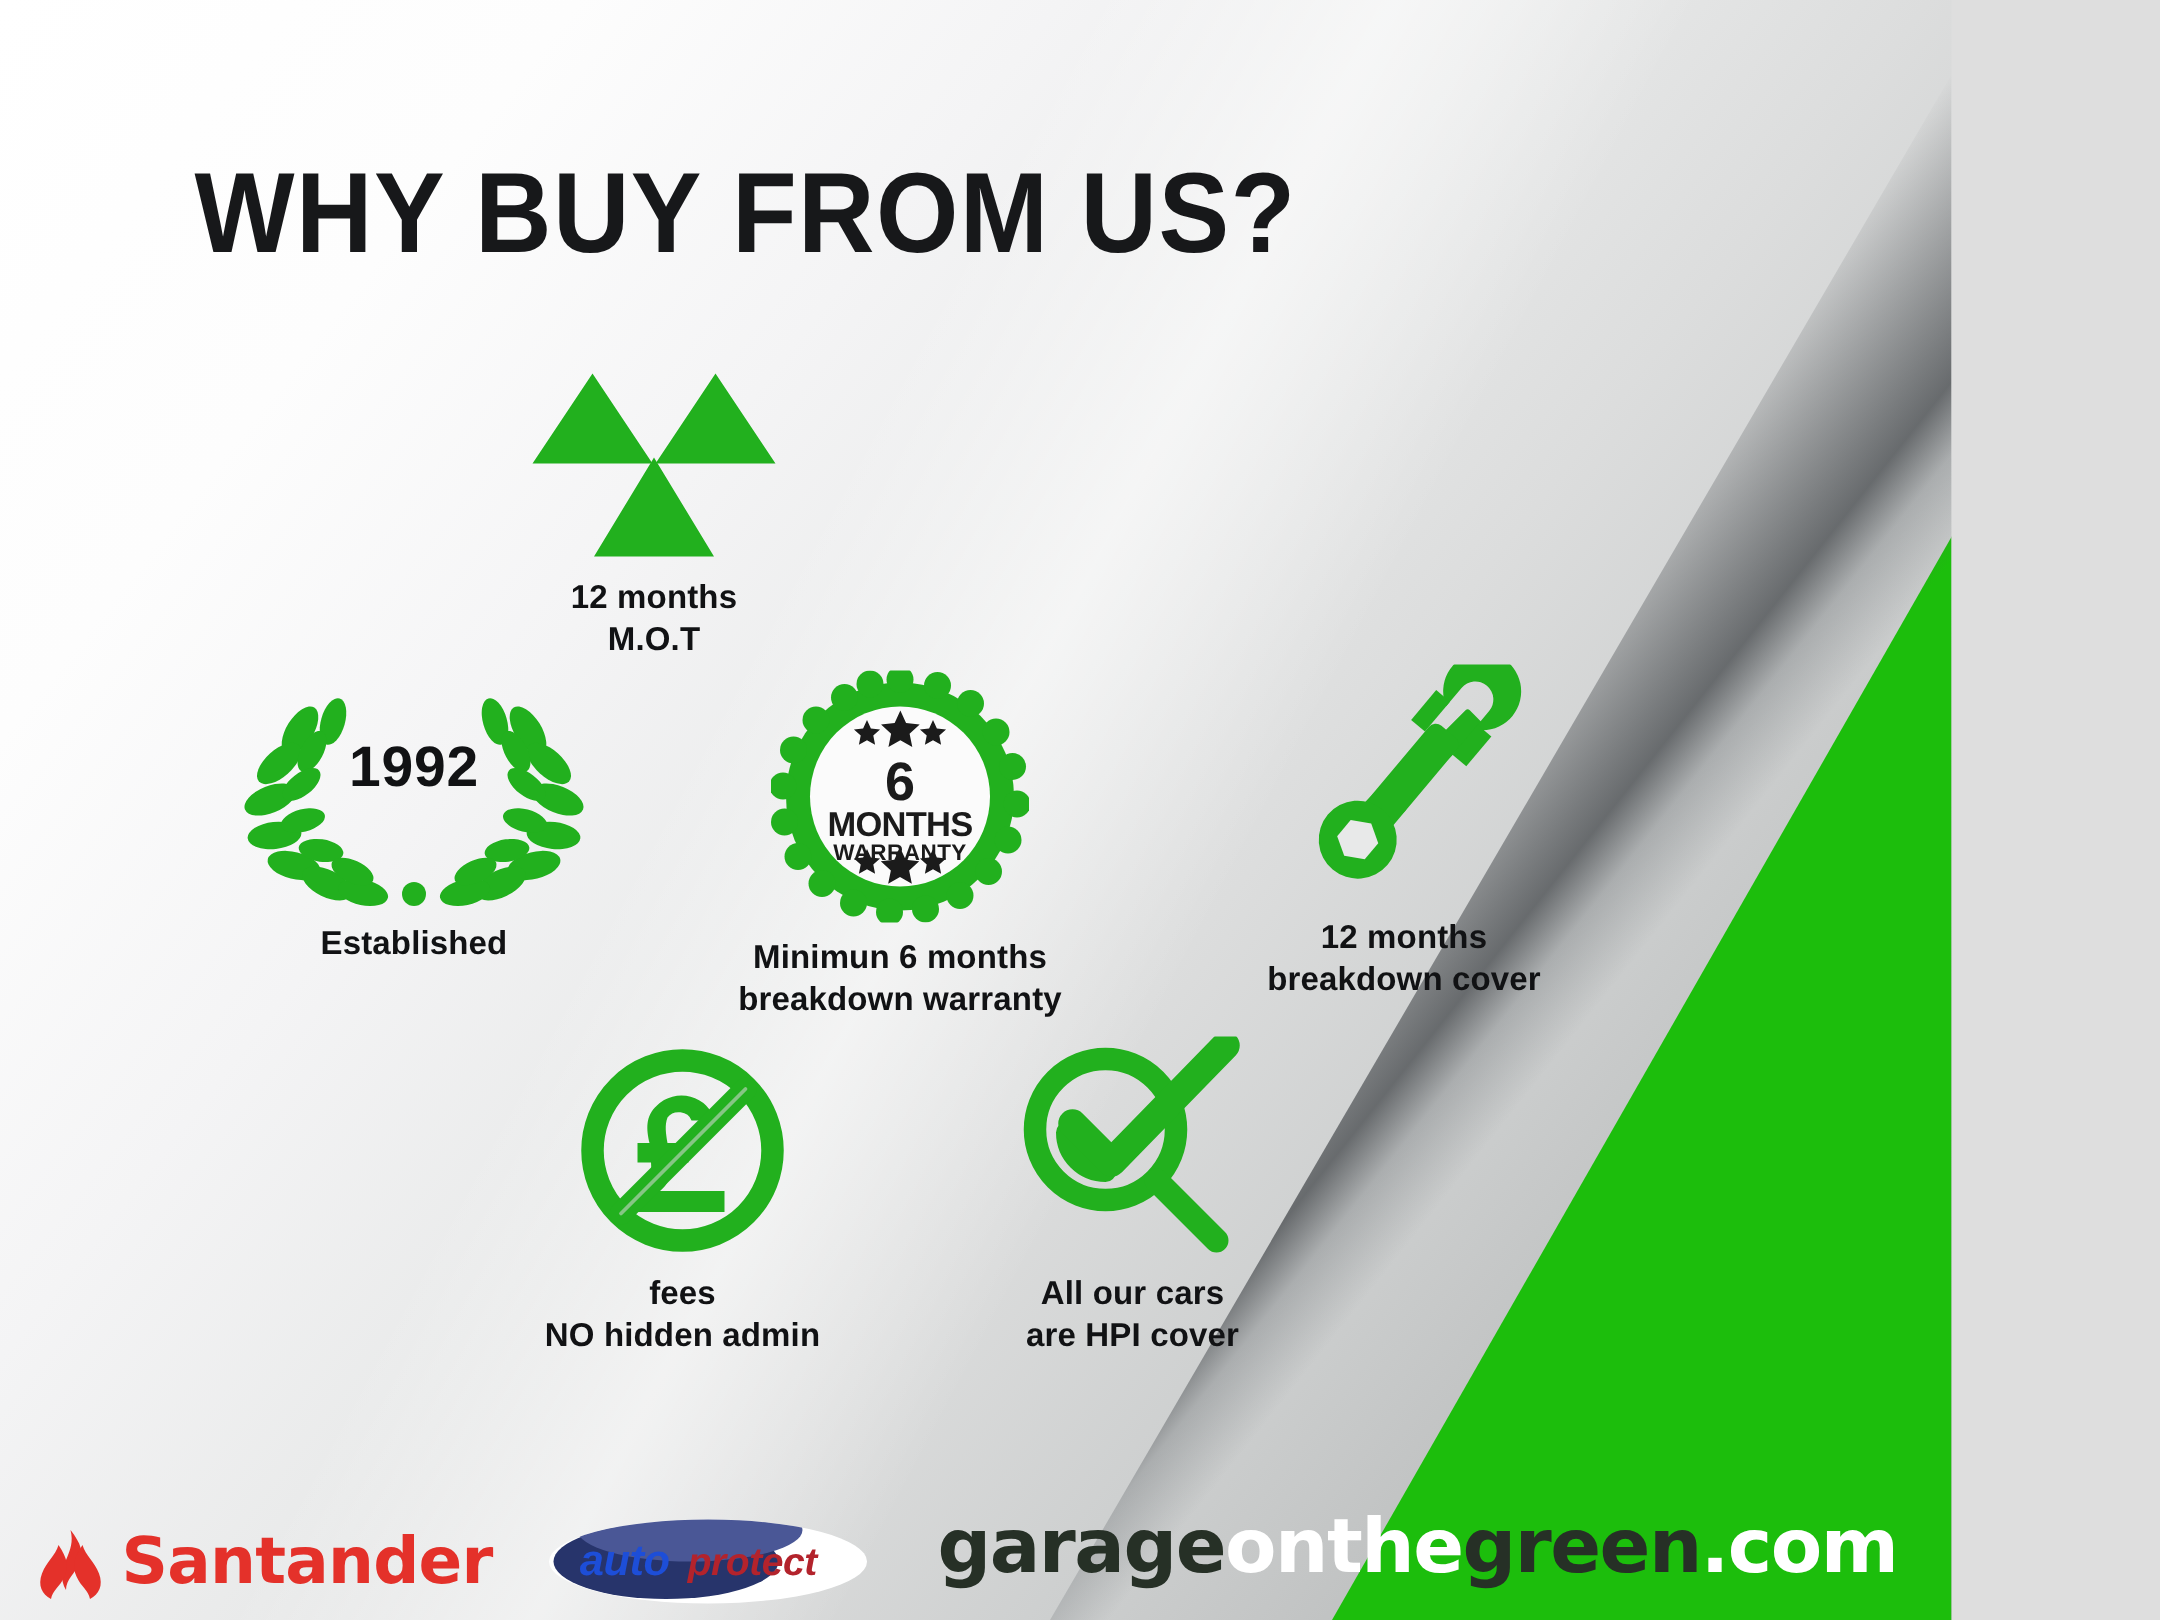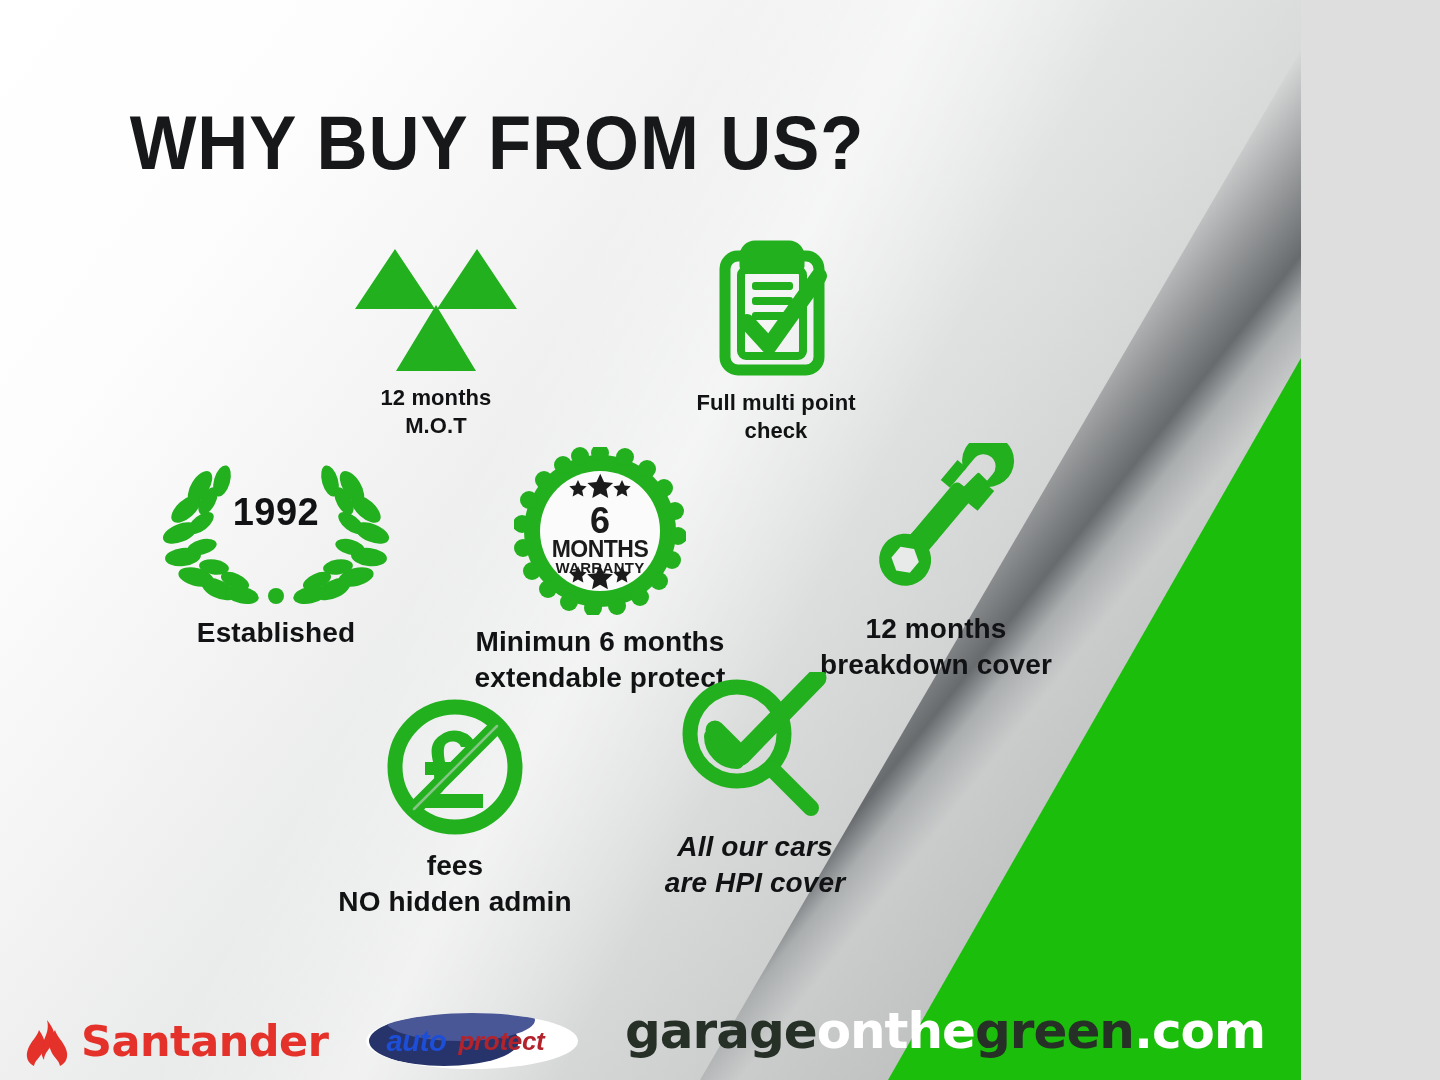--- a/index.html
+++ b/index.html
@@ -55,31 +55,31 @@
     font-weight:700;font-size:76px;letter-spacing:1px;
     color:#17181a;white-space:nowrap;
     transform:scaleX(.93);
   }
 
   
   .feature{position:absolute;text-align:center;}
   .icon-wrap{display:flex;align-items:flex-end;justify-content:center;}
   .cap{
     margin-top:7px;font-weight:700;color:#111214;
-    font-size:28px;line-height:1.29;letter-spacing:.1px;
+    font-size:22px;line-height:1.29;letter-spacing:.1px;
   }
 
   
   .f-mot      {left:322px; top:243px; width:228px;}
   .f-check    {left:645px; top:240px; width:262px;}
   .f-est      {left:156px; top:455px; width:240px;}
   .f-warranty {left:440px; top:447px; width:320px;}
   .f-break    {left:800px; top:443px; width:272px;}
   .f-fees     {left:330px; top:693px; width:250px;}
-  .f-hpi      {left:630px; top:672px; width:250px;font-style:italic;}
+  .f-hpi      {left:630px; top:691px; width:250px;}
 
   .f-mot .cap, .f-check .cap{font-size:22px;}
   .f-est .cap{margin-top:10px;}
   .f-warranty .cap{margin-top:9px;}
   .f-break .cap{margin-top:8px;}
 
   
   .wreath-stack{position:relative;height:150px;text-align:center;}
   .wreath-year{
     position:absolute;left:0;right:0;top:36px;
@@ -148,41 +148,20 @@
           <path d="M85 62 L125 128 L45 128 Z M85 88 L105 120 L65 120 Z"></path>
         </g>
       </svg>
     </div>
     <div class="cap">
       <div>12 months</div>
       <div>M.O.T</div>
     </div>
   </div>
 
-  <div class="feature f-check">
-    <div class="icon-wrap">
-      <svg width="138" height="142" viewBox="0 0 138 142">
-        <g fill="none" stroke="#22B01E" stroke-width="11">
-          <rect x="18" y="16" width="94" height="114" rx="13"></rect>
-          <rect x="34" y="30" width="62" height="86" rx="5" stroke-width="8"></rect>
-        </g>
-        <path d="M48 6 h34 a10 10 0 0 1 10 10 v10 h-54 v-10 a10 10 0 0 1 10 -10 z" fill="none" stroke="#22B01E" stroke-width="11" stroke-linejoin="round"></path>
-        <g fill="#22B01E">
-          <rect x="45" y="42" width="41" height="8" rx="3"></rect>
-          <rect x="45" y="57" width="41" height="8" rx="3"></rect>
-          <rect x="45" y="72" width="41" height="8" rx="3"></rect>
-        </g>
-        <path d="M40 82 L62 106 L112 36" fill="none" stroke="#22B01E" stroke-width="16" stroke-linecap="round" stroke-linejoin="round"></path>
-      </svg>
-    </div>
-    <div class="cap">
-      <div>Full multi point</div>
-      <div>check</div>
-    </div>
-  </div>
 
   <div class="feature f-est">
     <div class="wreath-stack">
       <svg width="240" height="150" viewBox="0 0 240 150" style="position:absolute;left:0;top:0;">
         <g fill="#22B01E">
 
           <g>
             <ellipse cx="44" cy="32" rx="18" ry="9" transform="rotate(-58 44 32)"></ellipse>
             <ellipse cx="30" cy="54" rx="18" ry="9" transform="rotate(-42 30 54)"></ellipse>
             <ellipse cx="24" cy="78" rx="18" ry="9" transform="rotate(-22 24 78)"></ellipse>
@@ -261,21 +240,21 @@
           <path d="M64 119 l2.6 5.6 6.1 .7 -4.5 4.1 1.2 6.1 -5.4 -3 -5.4 3 1.2 -6.1 -4.5 -4.1 6.1 -.7 z"></path>
           <path d="M108 119 l2.6 5.6 6.1 .7 -4.5 4.1 1.2 6.1 -5.4 -3 -5.4 3 1.2 -6.1 -4.5 -4.1 6.1 -.7 z"></path>
         </g>
         <text x="86" y="86" text-anchor="middle" fill="#1b1b1b" font-family="Liberation Sans, sans-serif" font-size="36" font-weight="700">6</text>
         <text x="86" y="110" text-anchor="middle" fill="#1b1b1b" font-family="Liberation Sans, sans-serif" font-size="23" font-weight="700" letter-spacing="-0.5">MONTHS</text>
         <text x="86" y="126" text-anchor="middle" fill="#1b1b1b" font-family="Liberation Sans, sans-serif" font-size="15" font-weight="700" letter-spacing="0.3">WARRANTY</text>
       </svg>
     </div>
     <div class="cap">
       <div>Minimun 6 months</div>
-      <div>extendable protect</div>
+      <div>breakdown warranty</div>
     </div>
   </div>
 
   <div class="feature f-break">
     <div class="icon-wrap">
       <svg width="168" height="160" viewBox="0 0 168 160">
         <g fill="#22B01E">
 
           <g transform="rotate(45 84 80)">
             <rect x="78" y="14" width="15" height="62" rx="2"></rect>

